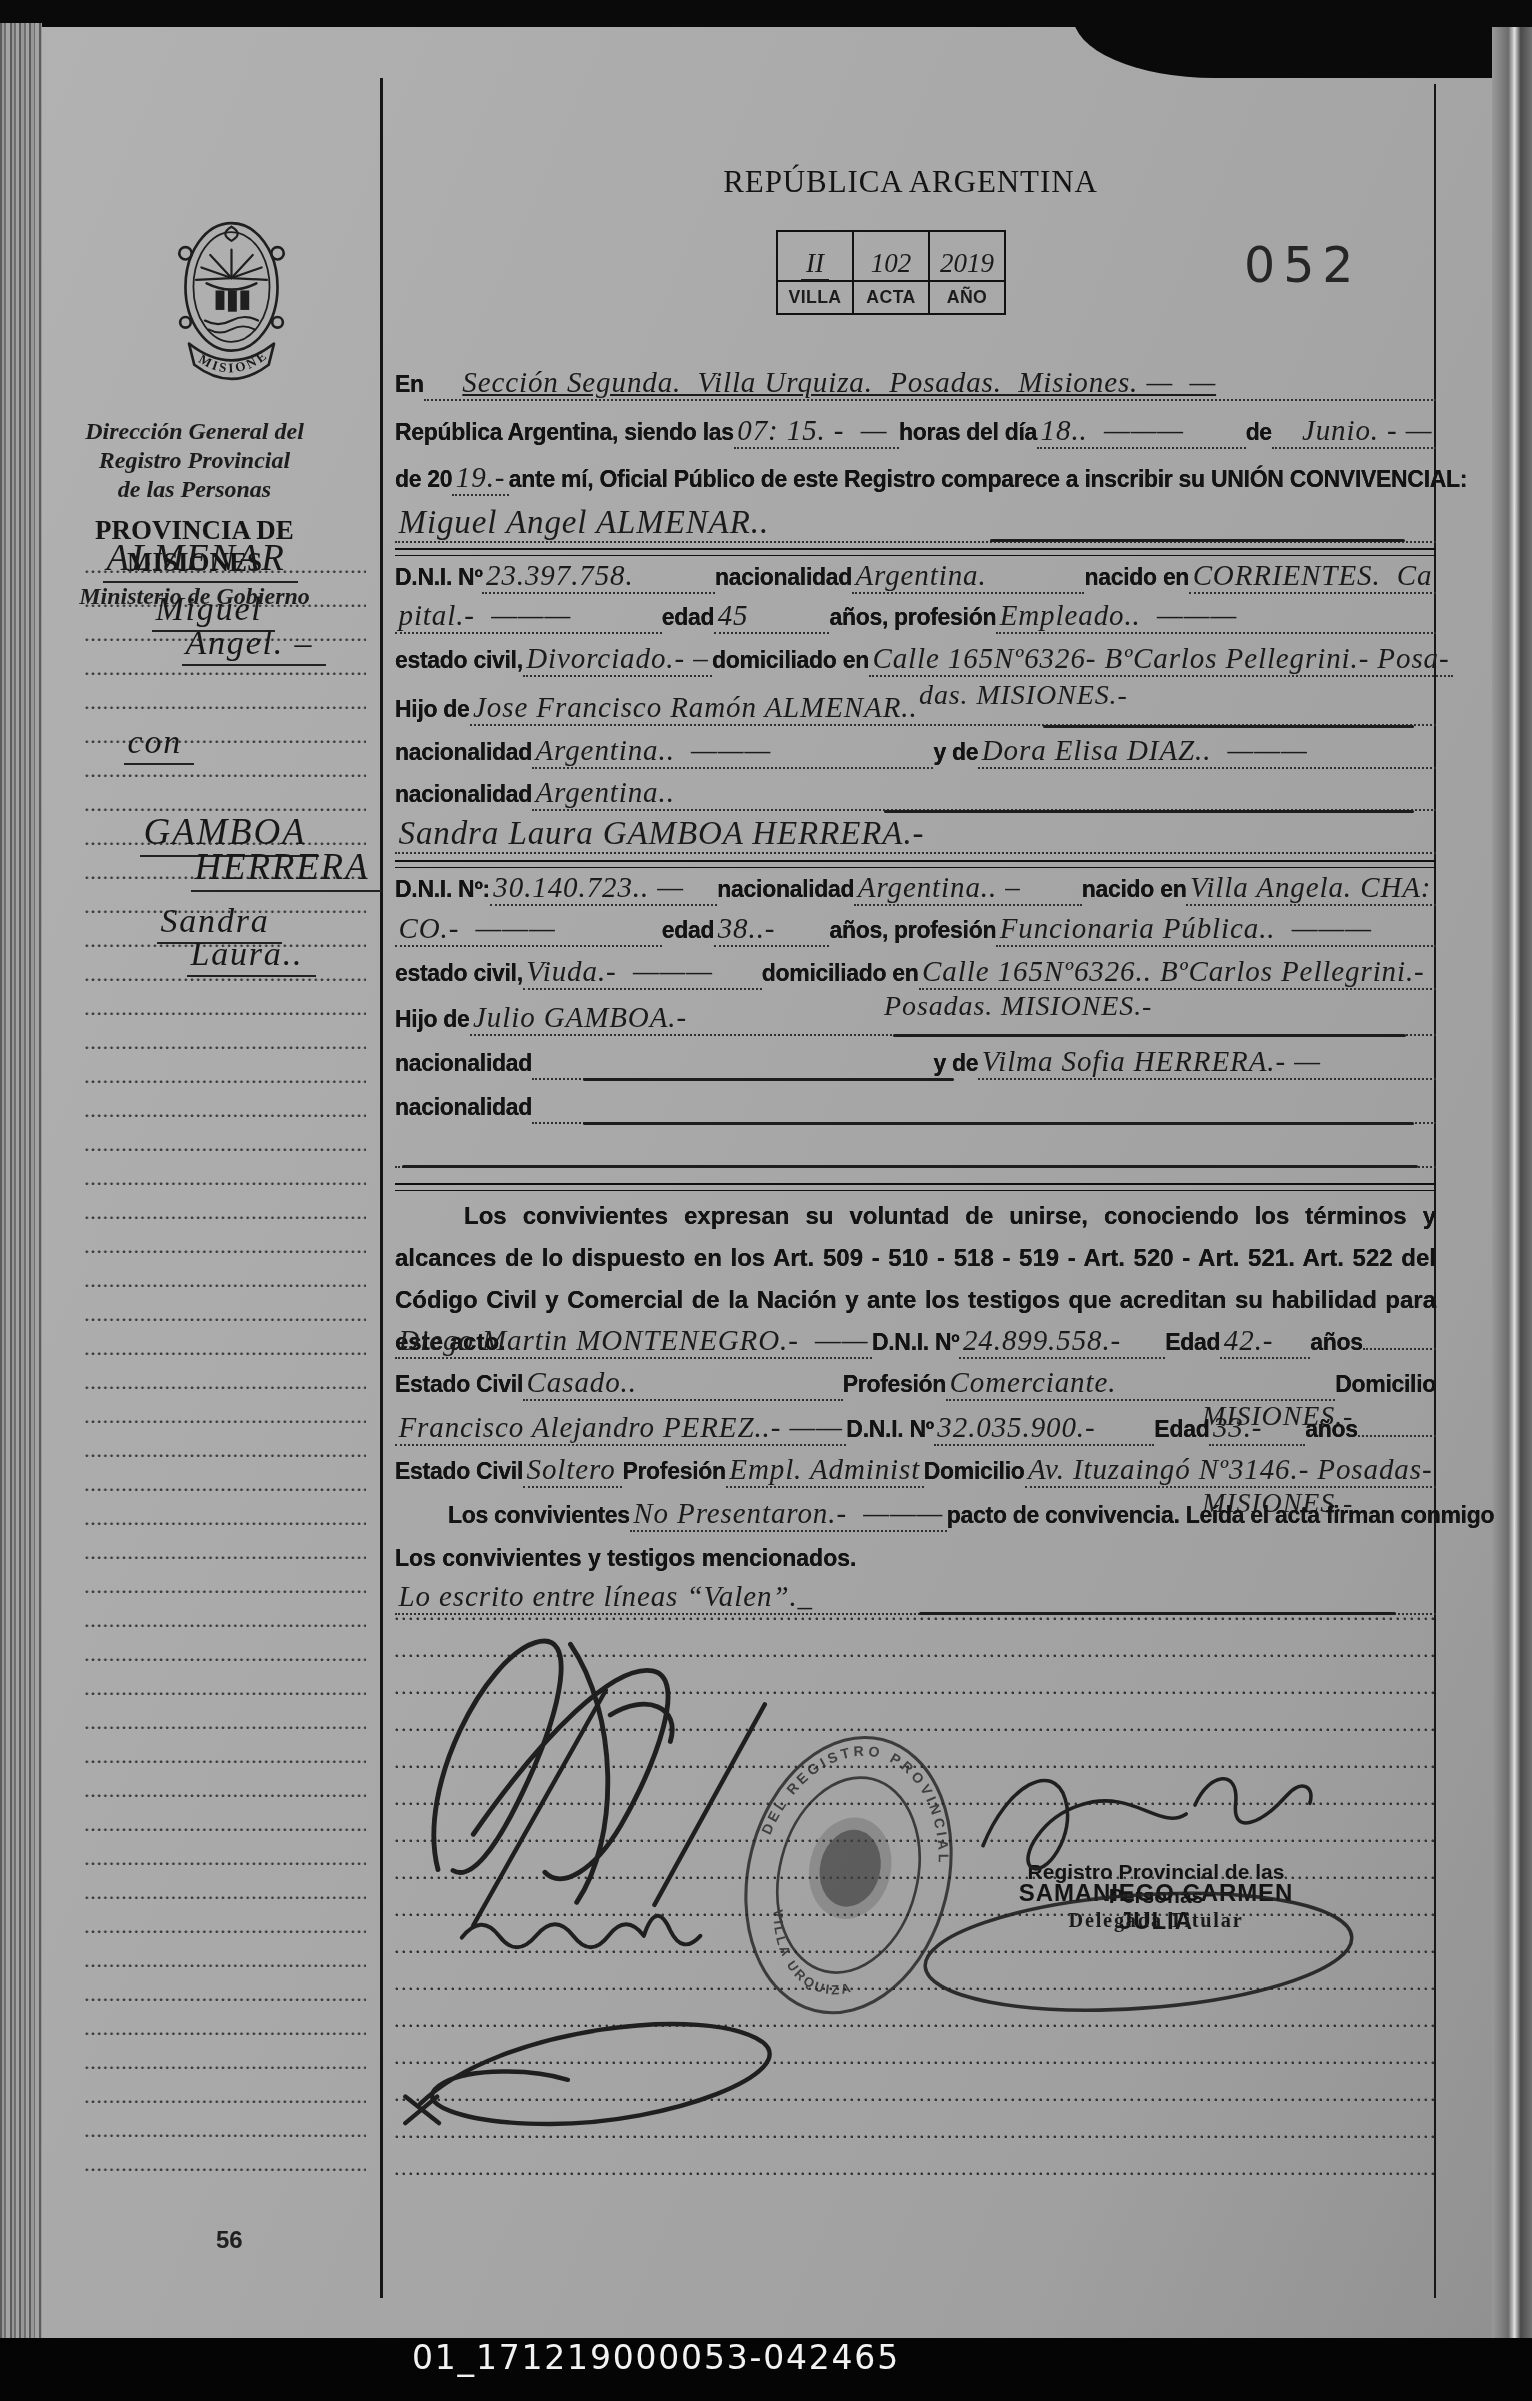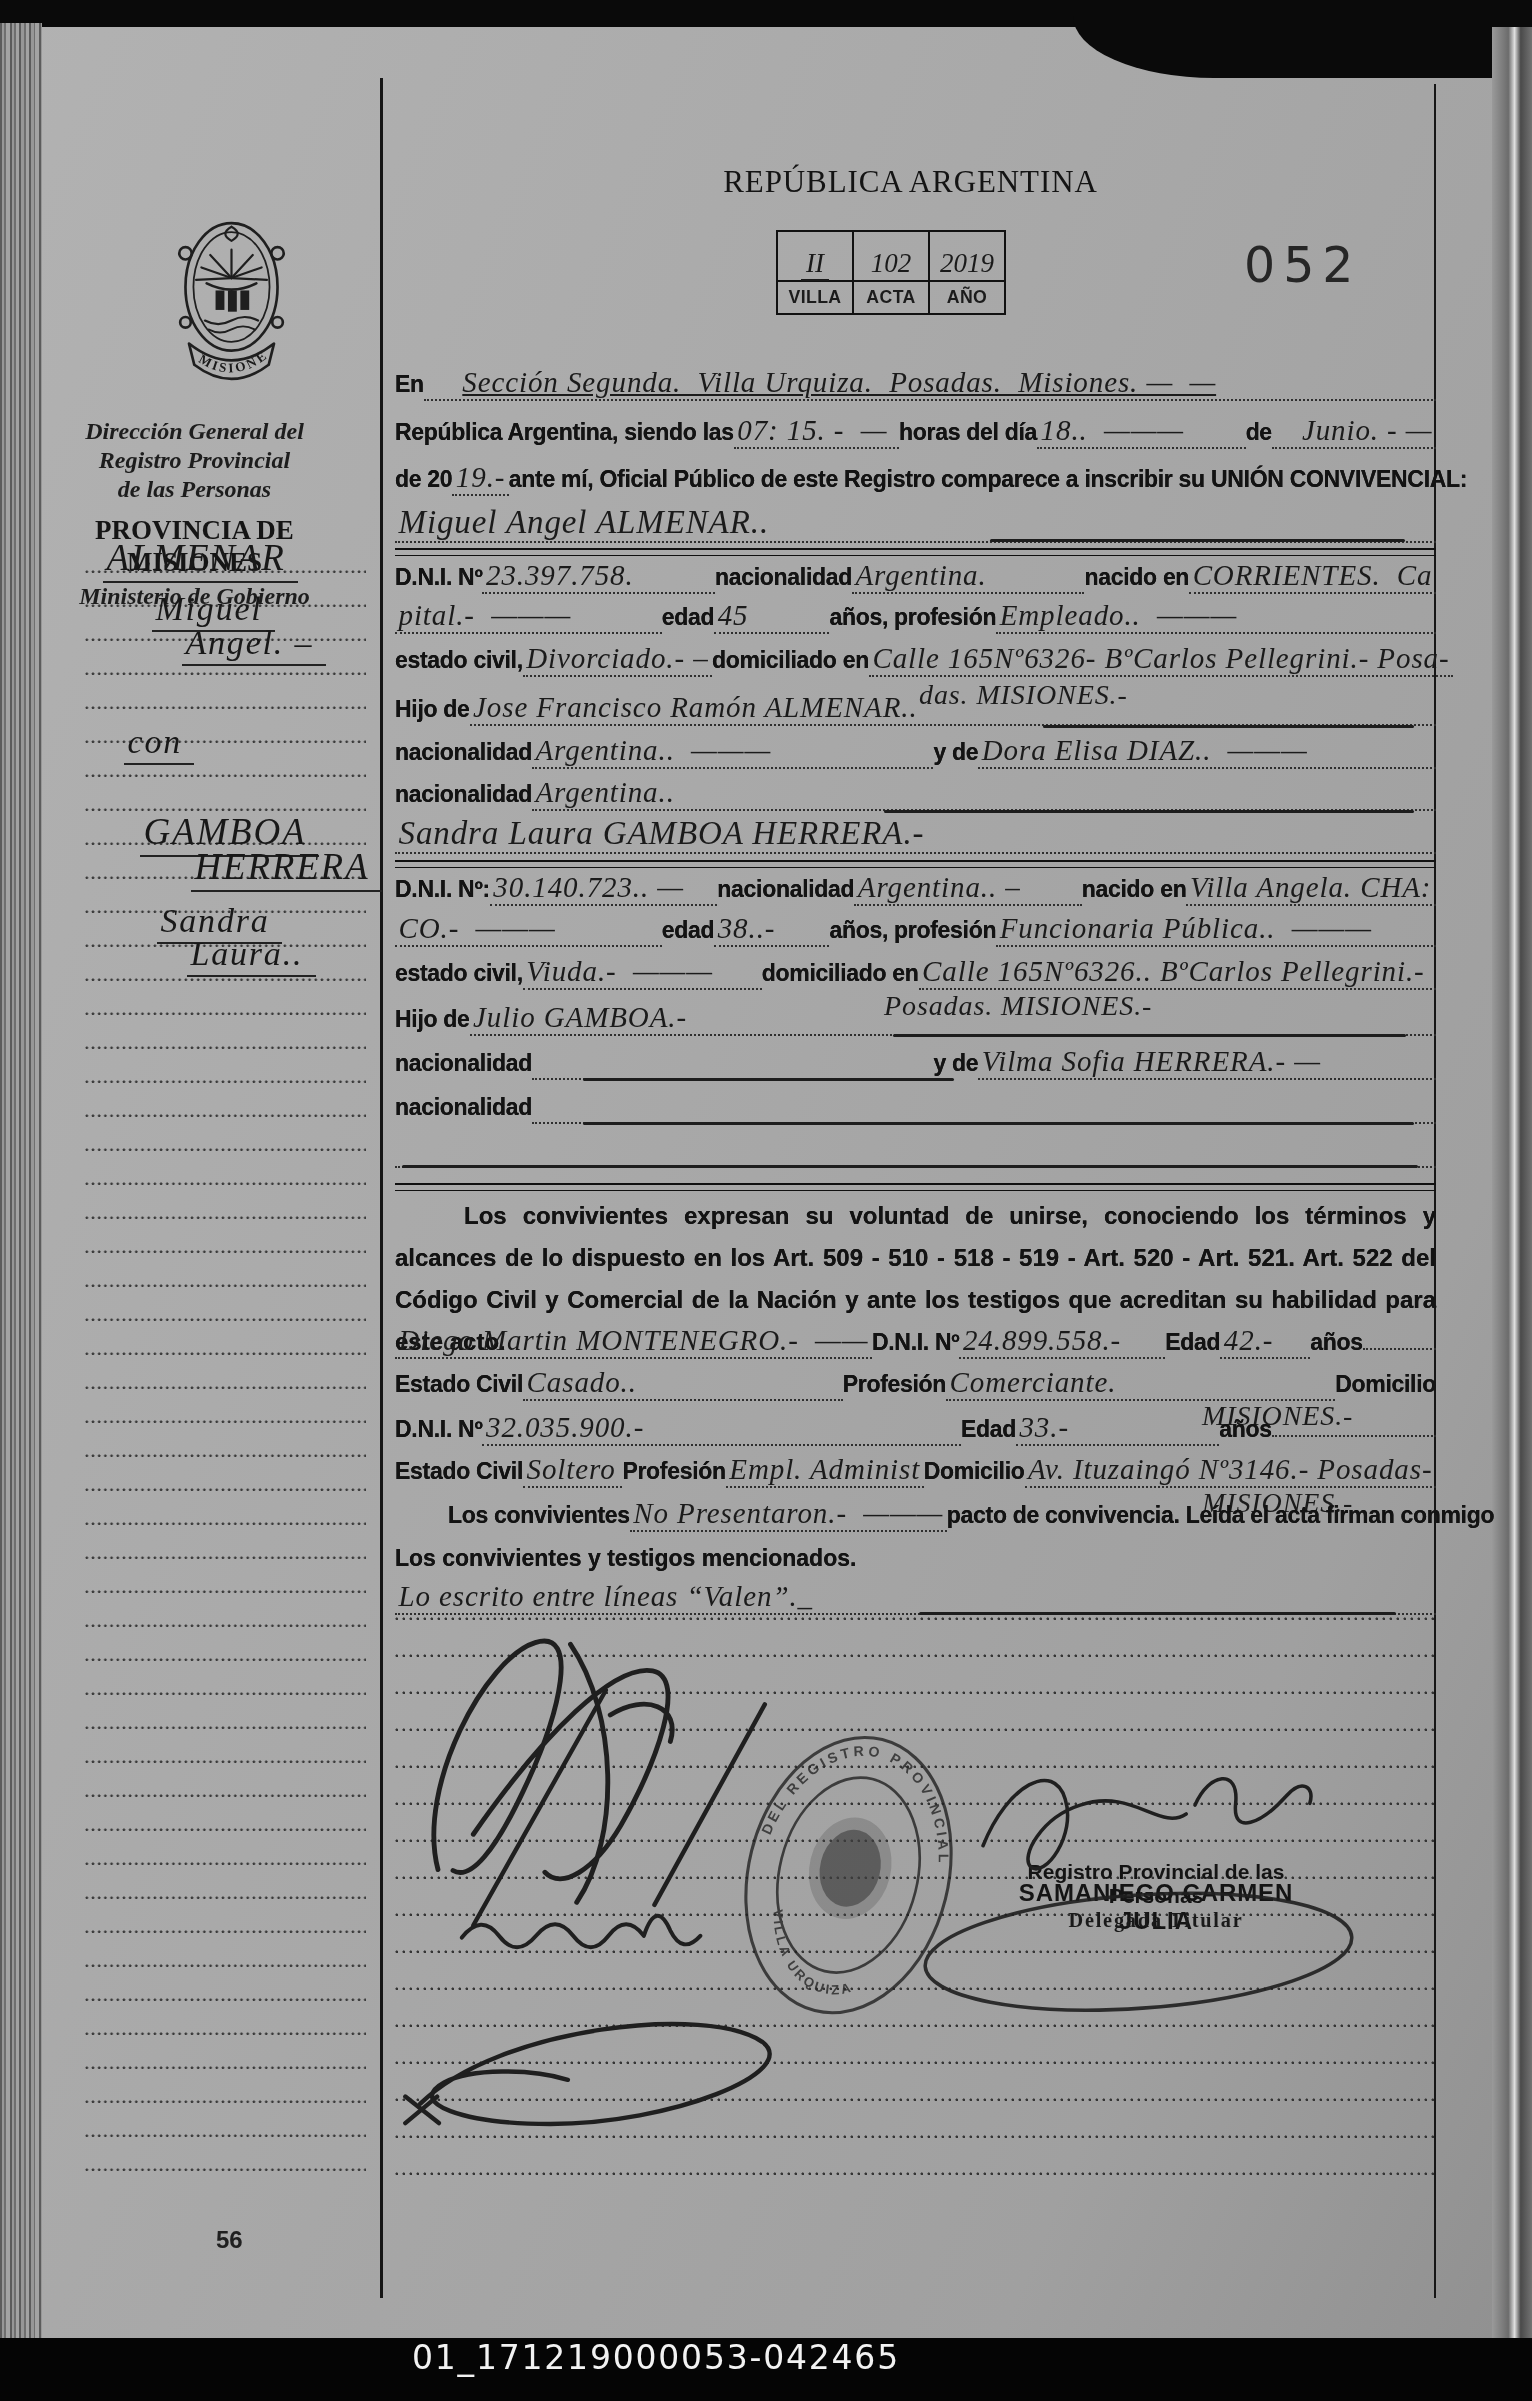--- a/index.html
+++ b/index.html
@@ -340,20 +340,23 @@
         <span class="hw">Casado..</span>
       </span>
     <span class="lab">Profesión</span>
     <span class="seg" style="flex:1.1">
         <span class="hw">Comerciante.</span>
       </span>
     <span class="lab">Domicilio</span>
   </div>
   <div class="note" style="left:1202px;top:1400px;">MISIONES.-</div>
   <div class="fl" style="top:1411px;">
+    <span class="seg" style="flex:2">
+        <span class="hw">Francisco Alejandro PEREZ..- ——</span>
+      </span>
     <span class="lab">D.N.I. Nº</span>
     <span class="seg" style="flex:1.2">
         <span class="hw">32.035.900.-</span>
       </span>
     <span class="lab">Edad</span>
     <span class="seg" style="flex:.5">
         <span class="hw">33.-</span>
       </span>
     <span class="lab">años</span>
     <span class="seg" style="flex:.4"></span>

